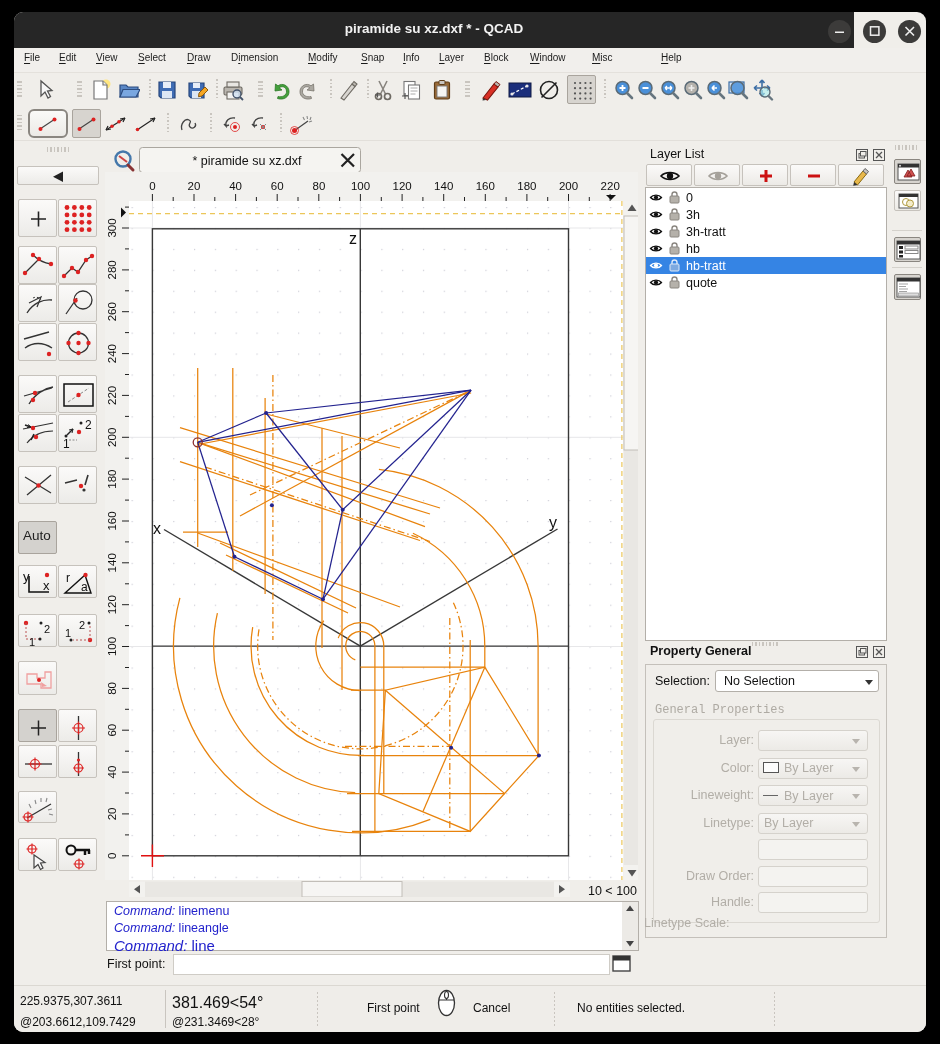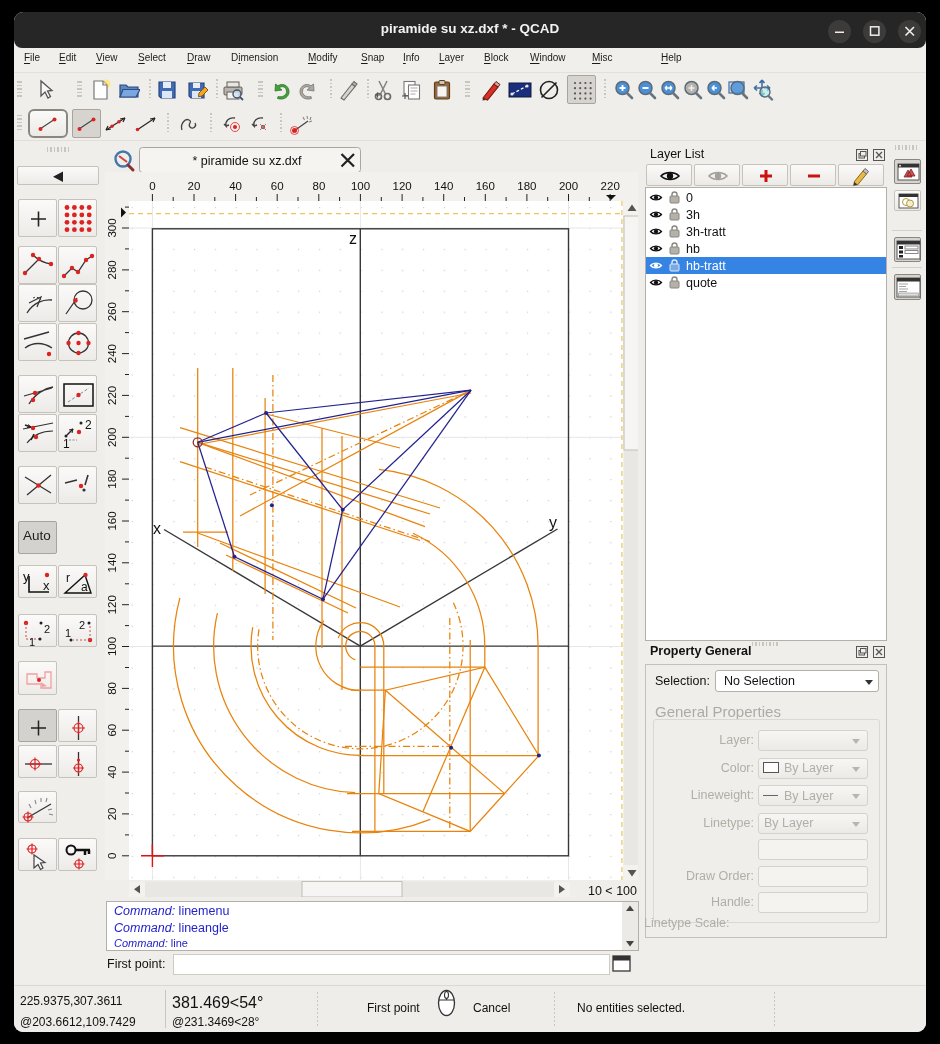--- a/index.html
+++ b/index.html
@@ -1,21 +1,21 @@
 <!DOCTYPE html>
 <html><head>
 <meta charset="utf-8">
 <style>
   html,body{margin:0;padding:0;background:#000;width:940px;height:1044px;overflow:hidden;}
   *{box-sizing:border-box;}
   body{font-family:"Liberation Sans",sans-serif;}
   #win{position:absolute;left:14px;top:12px;width:912px;height:1020px;background:#f0eeea;border-radius:9px;overflow:hidden;}
   .abs{position:absolute;}
   
-  #title{left:0;top:0;width:912px;height:36px;background:#262626;color:#f2f2f2;border-radius:8px;}
+  #title{left:0;top:0;width:840px;height:36px;background:#262626;color:#f2f2f2;}
   #title .t{position:absolute;left:0;right:0;top:9px;text-align:center;font-size:13.5px;font-weight:bold;}
   .wbtn{position:absolute;top:19px;width:23px;height:23px;border-radius:50%;background:#3c3b3a;margin-top:-11.5px;}
   .wbtn svg{position:absolute;left:0;top:0;}
   
   #menubar{left:0;top:36px;width:912px;height:25px;background:#f1efec;font-size:10px;color:#1b1b1b;border-bottom:1px solid #e4e1dc;}
   #menubar span{position:absolute;top:4px;}
   #menubar u{text-decoration:underline;text-underline-offset:2px;}
   
   #tb1{left:0;top:61px;width:912px;height:33px;background:#f0eeea;}
   #tb2{left:0;top:94px;width:912px;height:35px;background:#f0eeea;border-bottom:1px solid #e2dfda;}
@@ -816,21 +816,21 @@
         <rect x="17.5" y="0.5" width="11" height="11" fill="none" stroke="#555"></rect>
         <path d="M20 3 l6 6 M26 3 l-6 6" stroke="#555" stroke-width="1.3"></path>
       </svg>
       <div class="abs" style="left:1px;top:523px;width:242px;height:274px;border:1px solid #c4c0ba;background:#f0eeea;"></div>
       <div class="txt" style="left:11px;top:533px;font-size:12.5px;color:#111;">Selection:</div>
       <div class="abs" style="left:71px;top:529px;width:164px;height:22px;background:#fff;border:1px solid #b3afa9;border-radius:3px;"></div>
       <div class="txt" style="left:80px;top:533px;font-size:12.5px;color:#111;">No Selection</div>
       <svg class="abs" style="left:220px;top:538px" width="10" height="7" viewBox="0 0 10 7">
         <path d="M1 1 L9 1 L5 6 Z" fill="#333"></path>
       </svg>
-      <div class="txt" style="left:11px;top:562px;font-size:15px;color:#aeaaa3;">General Properties</div>
+      <div class="txt" style="left:11px;top:562px;font-size:12px;color:#aeaaa3;font-family:Liberation Mono, monospace;">General Properties</div>
       <div class="abs" style="left:9px;top:578px;width:227px;height:204px;border:1px solid #dbd8d2;border-radius:3px;"></div>
       <div class="txt" style="left:0px;top:592px;width:110px;text-align:right;font-size:12.5px;color:#b2aea7;">Layer:</div>
       <div class="abs" style="left:114px;top:589px;width:110px;height:21px;background:linear-gradient(#f7f6f4,#eceae6);border:1px solid #d5d2cc;border-radius:3px;"></div>
       <svg class="abs" style="left:207px;top:597px" width="10" height="7" viewBox="0 0 10 7">
         <path d="M1 1 L9 1 L5 6 Z" fill="#b8b4ae"></path>
       </svg>
       <div class="txt" style="left:0px;top:619.5px;width:110px;text-align:right;font-size:12.5px;color:#b2aea7;">Color:</div>
       <div class="abs" style="left:114px;top:616.5px;width:110px;height:21px;background:linear-gradient(#f7f6f4,#eceae6);border:1px solid #d5d2cc;border-radius:3px;"></div>
       <svg class="abs" style="left:207px;top:624.5px" width="10" height="7" viewBox="0 0 10 7">
         <path d="M1 1 L9 1 L5 6 Z" fill="#b8b4ae"></path>
@@ -886,21 +886,21 @@
           <rect x="2" y="3" width="23" height="19" fill="#fff" stroke="#555"></rect>
           <rect x="2" y="3" width="23" height="3.5" fill="#333"></rect>
           <path d="M4 9 h9 M4 11.5 h7 M4 14 h9 M4 16.5 h8" stroke="#999" stroke-width="0.9"></path>
           <rect x="3.5" y="18" width="20" height="3" fill="#ddd" stroke="#888" stroke-width="0.6"></rect>
         </svg></div>
     </div>
   <div class="abs" id="cmdarea" style="left:91px;top:885px;width:533px;height:88px;background:#f0eeea;">
       <div class="abs" style="left:1px;top:4px;width:533px;height:50px;background:#fff;border:1px solid #b3afa9;"></div>
       <div class="txt" style="left:9px;top:7.0px;font-size:12.5px;color:#2222cc;"><i>Command: </i>linemenu</div>
       <div class="txt" style="left:9px;top:23.5px;font-size:12.5px;color:#2222cc;"><i>Command: </i>lineangle</div>
-      <div class="txt" style="left:9px;top:40.0px;font-size:11px;color:#2222cc;"><i>Command: </i>line</div>
+      <div class="txt" style="left:9px;top:40.0px;font-size:15px;color:#2222cc;"><i>Command: </i>line</div>
       <div class="abs" style="left:517px;top:5px;width:16px;height:48px;background:#eceae6;"></div>
       <svg class="abs" style="left:517px;top:5px" width="16" height="48" viewBox="0 0 16 48">
         <path d="M4 9 L8 3.5 L12 9 Z" fill="#444"></path>
         <path d="M4 39 L12 39 L8 44.5 Z" fill="#444"></path>
       </svg>
       <div class="txt" style="left:2px;top:60px;font-size:12.5px;color:#111;">First point:</div>
       <div class="abs" style="left:68px;top:56.5px;width:437px;height:21px;background:#fff;border:1px solid #cfccc6;"></div>
       <svg class="abs" style="left:507px;top:58px" width="20" height="18" viewBox="0 0 20 18">
         <rect x="1" y="1" width="17" height="15" fill="#fff" stroke="#444" stroke-width="1.4"></rect>
         <rect x="1" y="1" width="17" height="4.5" fill="#333"></rect>

